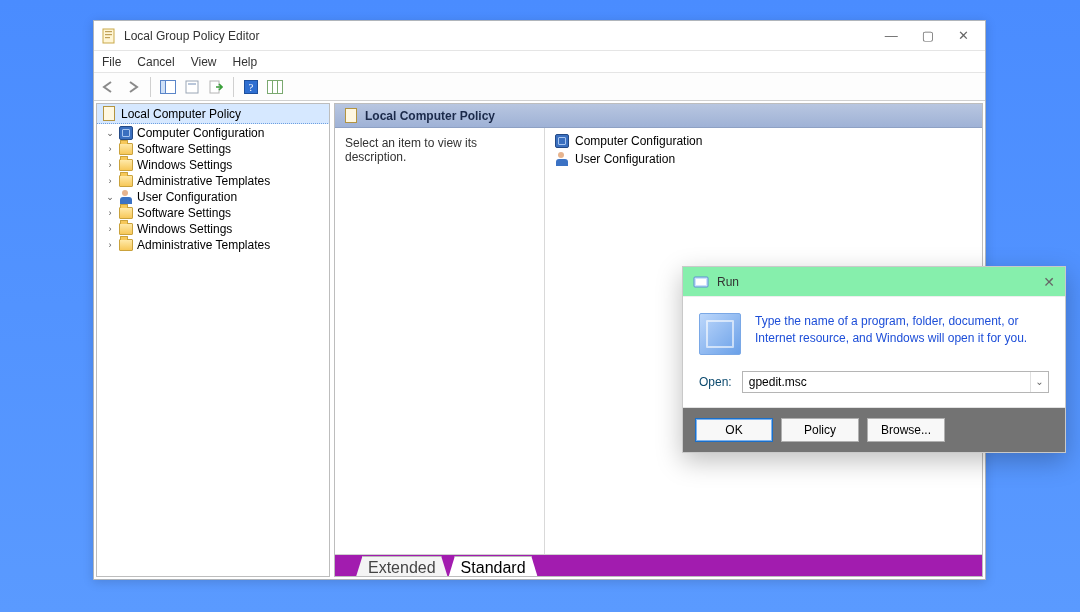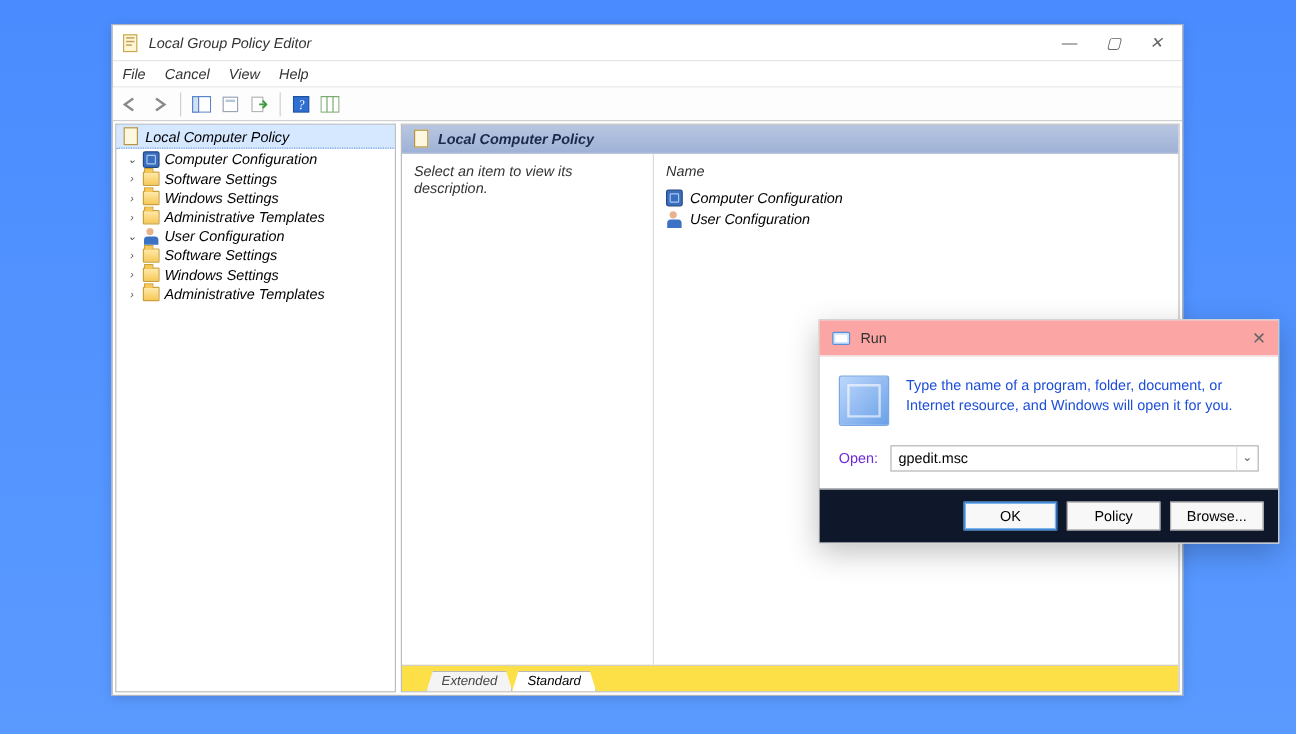--- a/index.html
+++ b/index.html
@@ -17,21 +17,20 @@
   
   .gp-window {
     position: absolute;
     left: 93px;
     top: 20px;
     width: 893px;
     height: 560px;
     background: #ffffff;
     border: 1px solid #b0b5bb;
     box-shadow: 0 2px 10px rgba(0,0,0,.15);
-    font-style: italic;
   }
 
   .gp-titlebar {
     height: 30px;
     display: flex;
     align-items: center;
     padding: 0 6px 0 8px;
     border-bottom: 1px solid #e5e5e5;
     font-size: 12px;
     color: #333;
@@ -212,25 +211,25 @@
   }
   .list-item {
     display: flex; align-items: center; gap: 6px;
     padding: 2px 2px;
     cursor: default;
   }
 
   .main-tabs {
     height: 22px;
     border-top: 1px solid #d0d0d0;
-    background: #fde047;
-    display: flex; align-items: flex-end;
+    background: #a21caf;
+    display: flex; align-items: flex-start;
     padding-left: 20px;
     gap: 0;
-    font-size: 11px;
+    font-size: 16px;
   }
   .tab {
     border: 1px solid #b8b8b8;
     border-top: 1px solid #b8b8b8;
     background: #ffffff;
     padding: 2px 12px;
     margin-right: -1px;
     position: relative;
     top: 1px;
     cursor: default;
@@ -251,21 +250,21 @@
     border: 1px solid #c9c9c9;
     box-shadow: 0 8px 24px rgba(0,0,0,.25);
     font-size: 12px;
   }
   .run-title {
     height: 30px;
     display: flex; align-items: center;
     padding: 0 10px;
     gap: 8px;
     color: #333;
-    background: #fca5a5;
+    background: #86efac;
     border-bottom: 1px solid #eee;
   }
   .run-title .spacer { flex:1; }
   .run-close { font-size: 14px; color: #666; cursor: default; }
   .run-body {
     padding: 16px 16px 10px 16px;
     display: flex;
     gap: 14px;
   }
   .run-icon {
@@ -282,21 +281,21 @@
     border: 2px solid #fff;
     border-radius:1px;
     opacity:.6;
   }
   .run-text { color: #1d4ed8; line-height: 1.45; }
   .run-open-row {
     display: flex; align-items: center;
     gap: 10px;
     padding: 6px 16px 14px 16px;
   }
-  .run-open-row label { color: #6d28d9; }
+  .run-open-row label { color: #0c4a6e; }
   .run-combo {
     flex: 1;
     display: flex; 
     border: 1px solid #b5b5b5;
     height: 22px;
     background: #fff;
   }
   .run-combo input {
     flex: 1;
     border: none;
@@ -306,24 +305,24 @@
     font-size: 12px;
     background: transparent;
   }
   .run-combo .dd {
     width: 18px; text-align: center;
     color: #666; font-size: 10px;
     border-left: 1px solid #e0e0e0;
     line-height: 20px;
   }
   .run-buttons {
-    background: #0f172a;
+    background: #737373;
     border-top: 1px solid #e2e2e2;
     padding: 10px 12px;
-    display: flex; justify-content: flex-end; gap: 8px;
+    display: flex; justify-content: flex-start; gap: 8px;
   }
   .run-buttons button {
     min-width: 78px;
     height: 24px;
     border: 1px solid #b0b0b0;
     background: #f8f8f8;
     font-family: inherit;
     font-size: 12px;
     cursor: default;
   }
@@ -466,21 +465,20 @@
     <div class="gp-main">
       <div class="main-header">
         <span class="doc-icon"></span>
         <span>Local Computer Policy</span>
       </div>
       <div class="main-split">
         <div class="desc-col">
           <span>Select an item to view its description.</span>
         </div>
         <div class="list-col">
-          <div class="list-head">Name</div>
           <div class="list-item">
             <span class="cfg-icon"></span>
             <span>Computer Configuration</span>
           </div>
           <div class="list-item">
             <span class="user-icon"></span>
             <span>User Configuration</span>
           </div>
         </div>
       </div>

